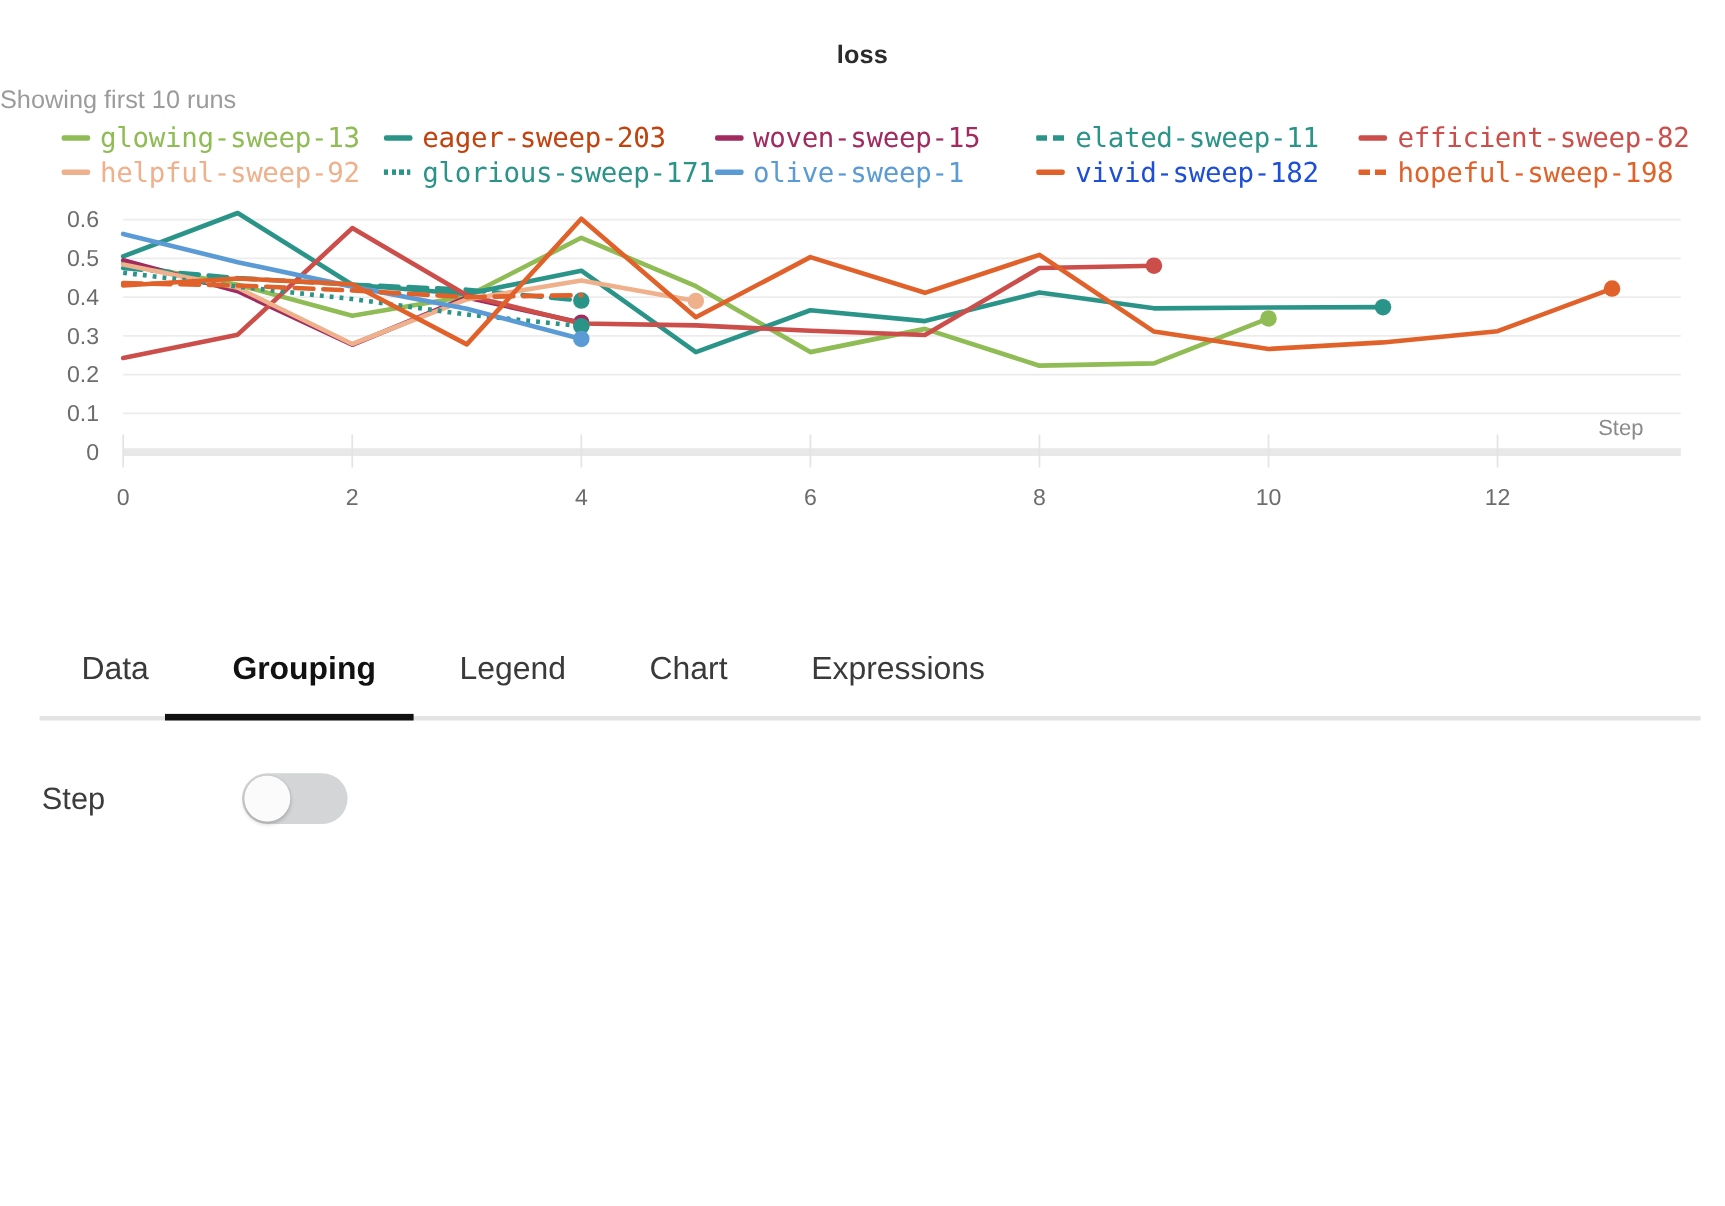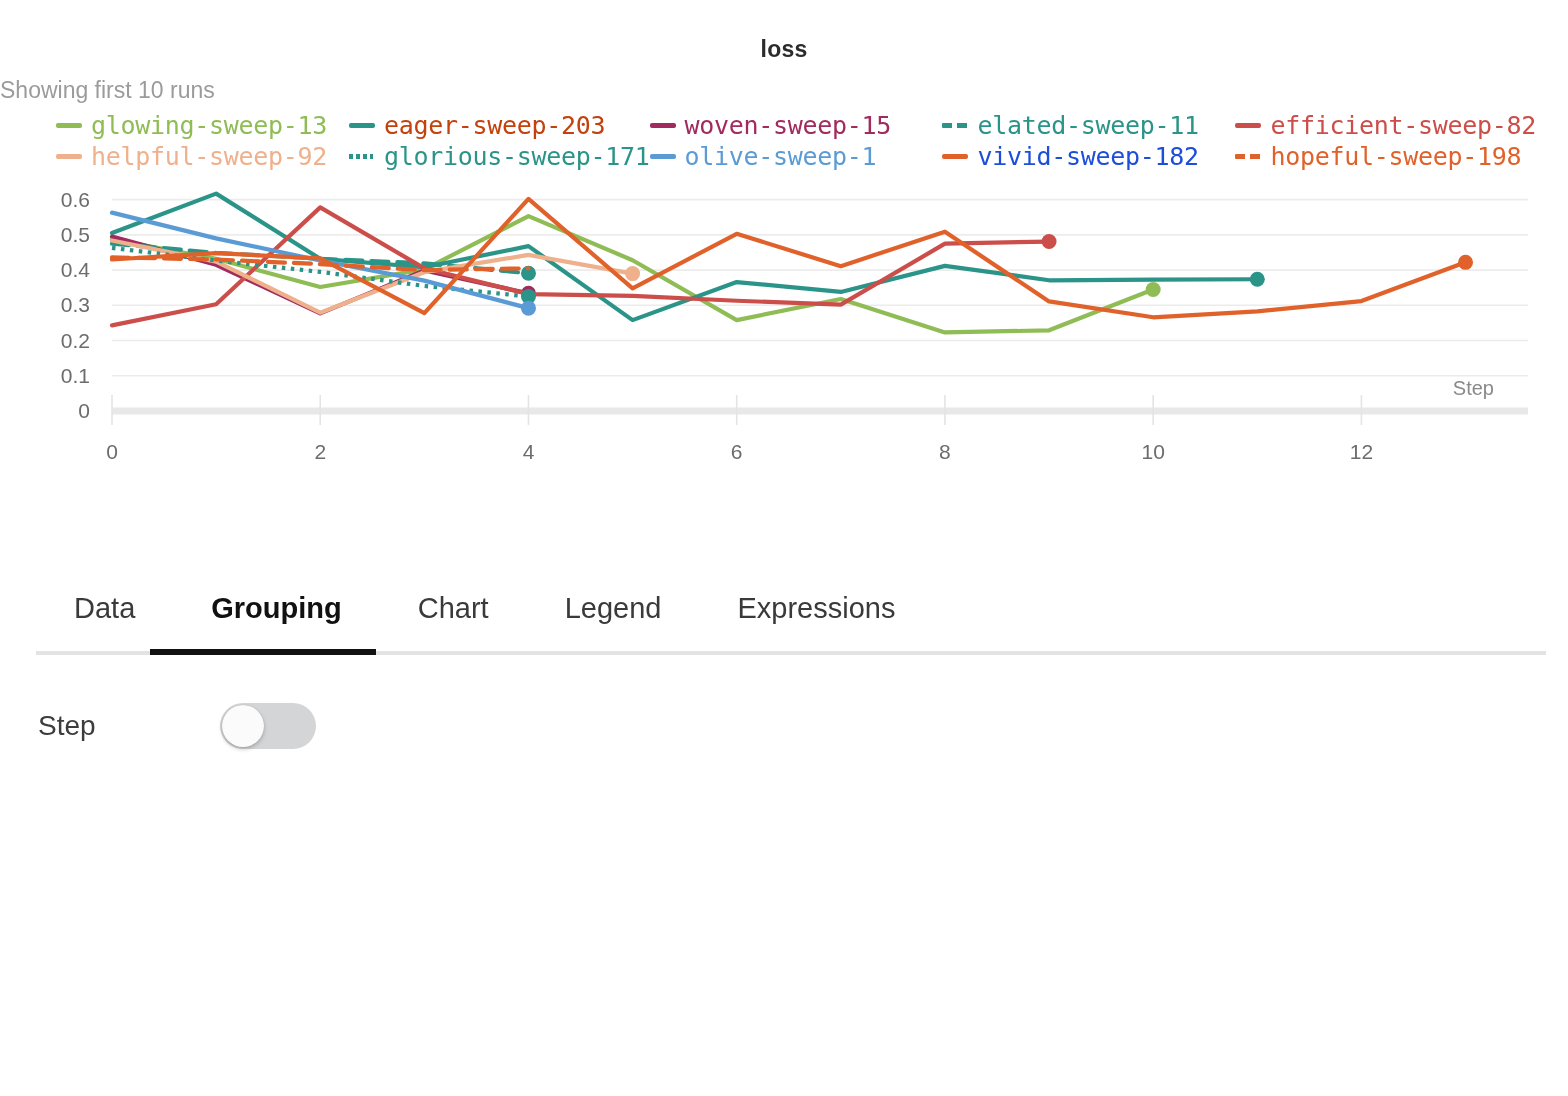--- a/index.html
+++ b/index.html
@@ -318,22 +318,22 @@
         <circle cx="1465.5294117647059" cy="92.32615384615386" r="7.5" fill="#E0622A"></circle>
         <polyline points="112,87.39384615384614 216.11764705882354,89.50769230769231 320.2352941176471,94.08769230769232 424.35294117647055,100.07692307692307 528.4705882352941,98.3153846153846" fill="none" stroke="#E0622A" stroke-width="4.2" stroke-linejoin="round" stroke-linecap="round" stroke-dasharray="17 9"></polyline>
       </svg>
   </div>
 </div>
 
 <div id="tabs-bar">
   <div id="tabs">
       <div class="tab">Data</div>
       <div class="tab active">Grouping</div>
+      <div class="tab">Legend</div>
       <div class="tab">Chart</div>
-      <div class="tab">Legend</div>
       <div class="tab">Expressions</div>
     </div>
   <div id="tab-underline-track"></div>
   <div id="tab-underline-active"></div>
 </div>
 
 <div id="grouping-panel">
   <div id="runs-row">
     <div id="runs-label">Step</div>
     <div id="runs-toggle" role="switch">

